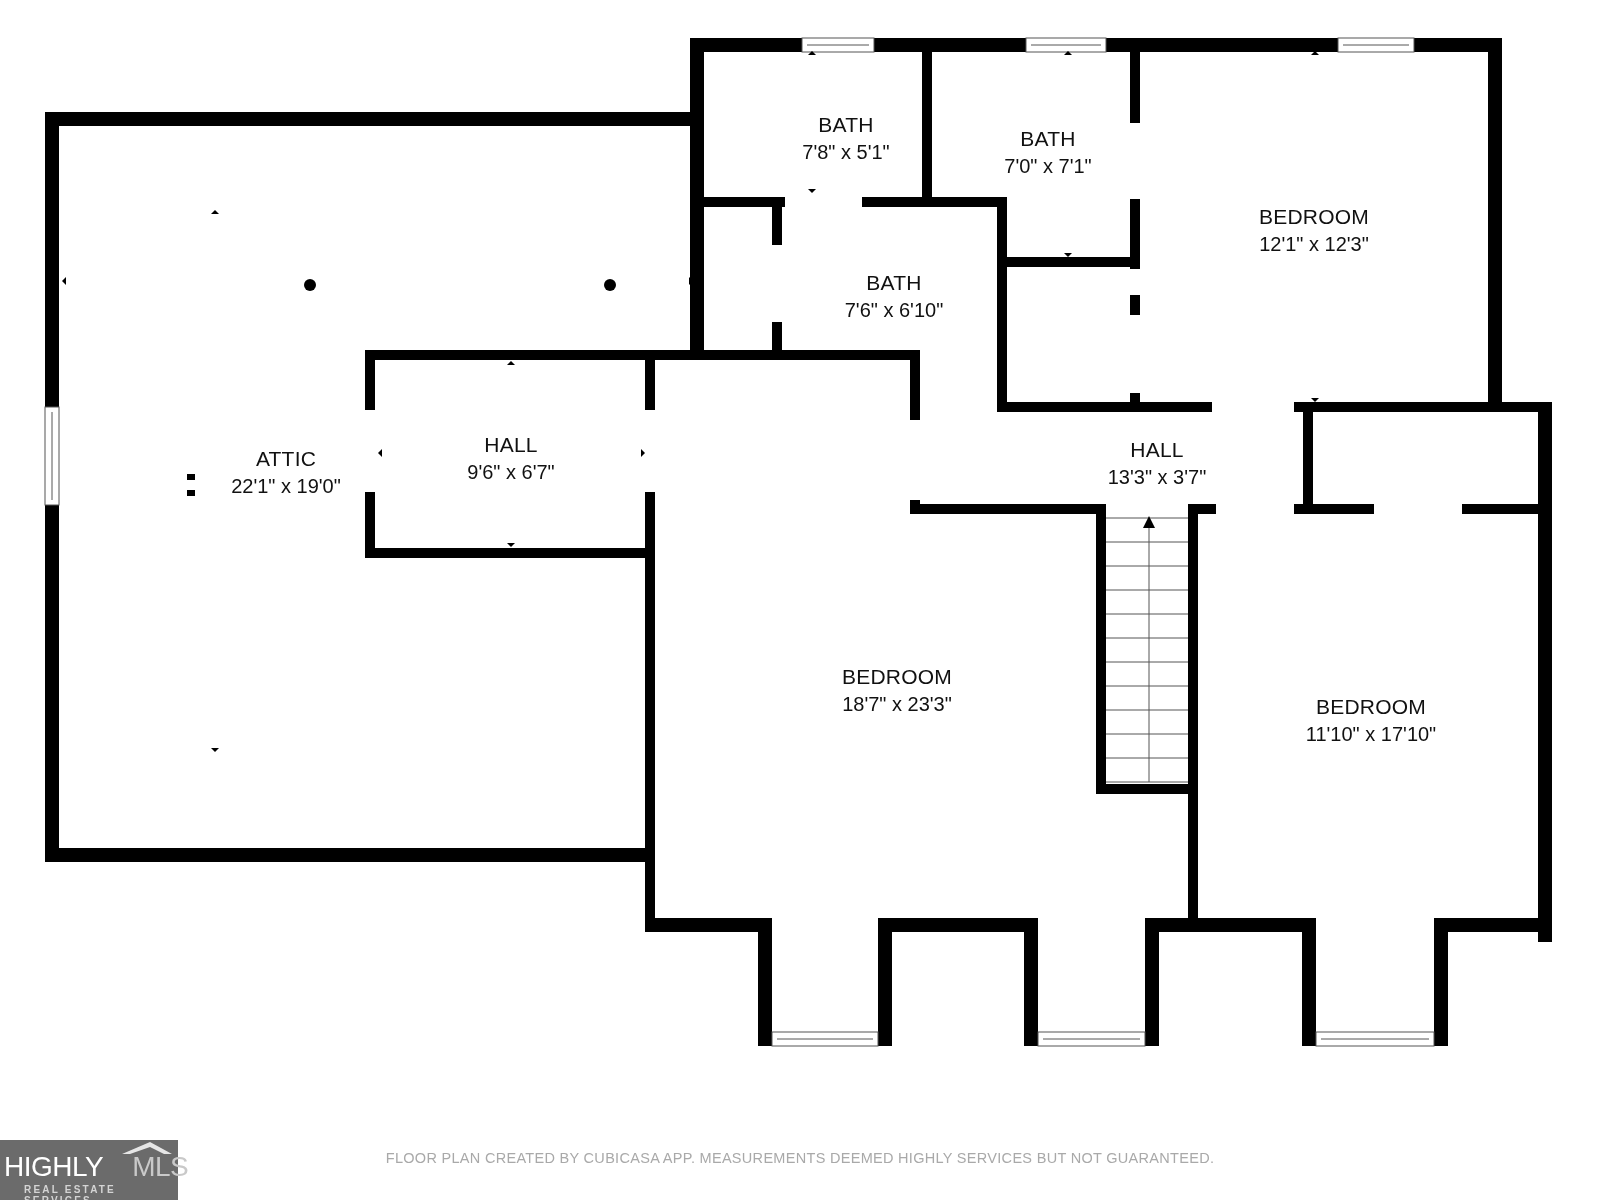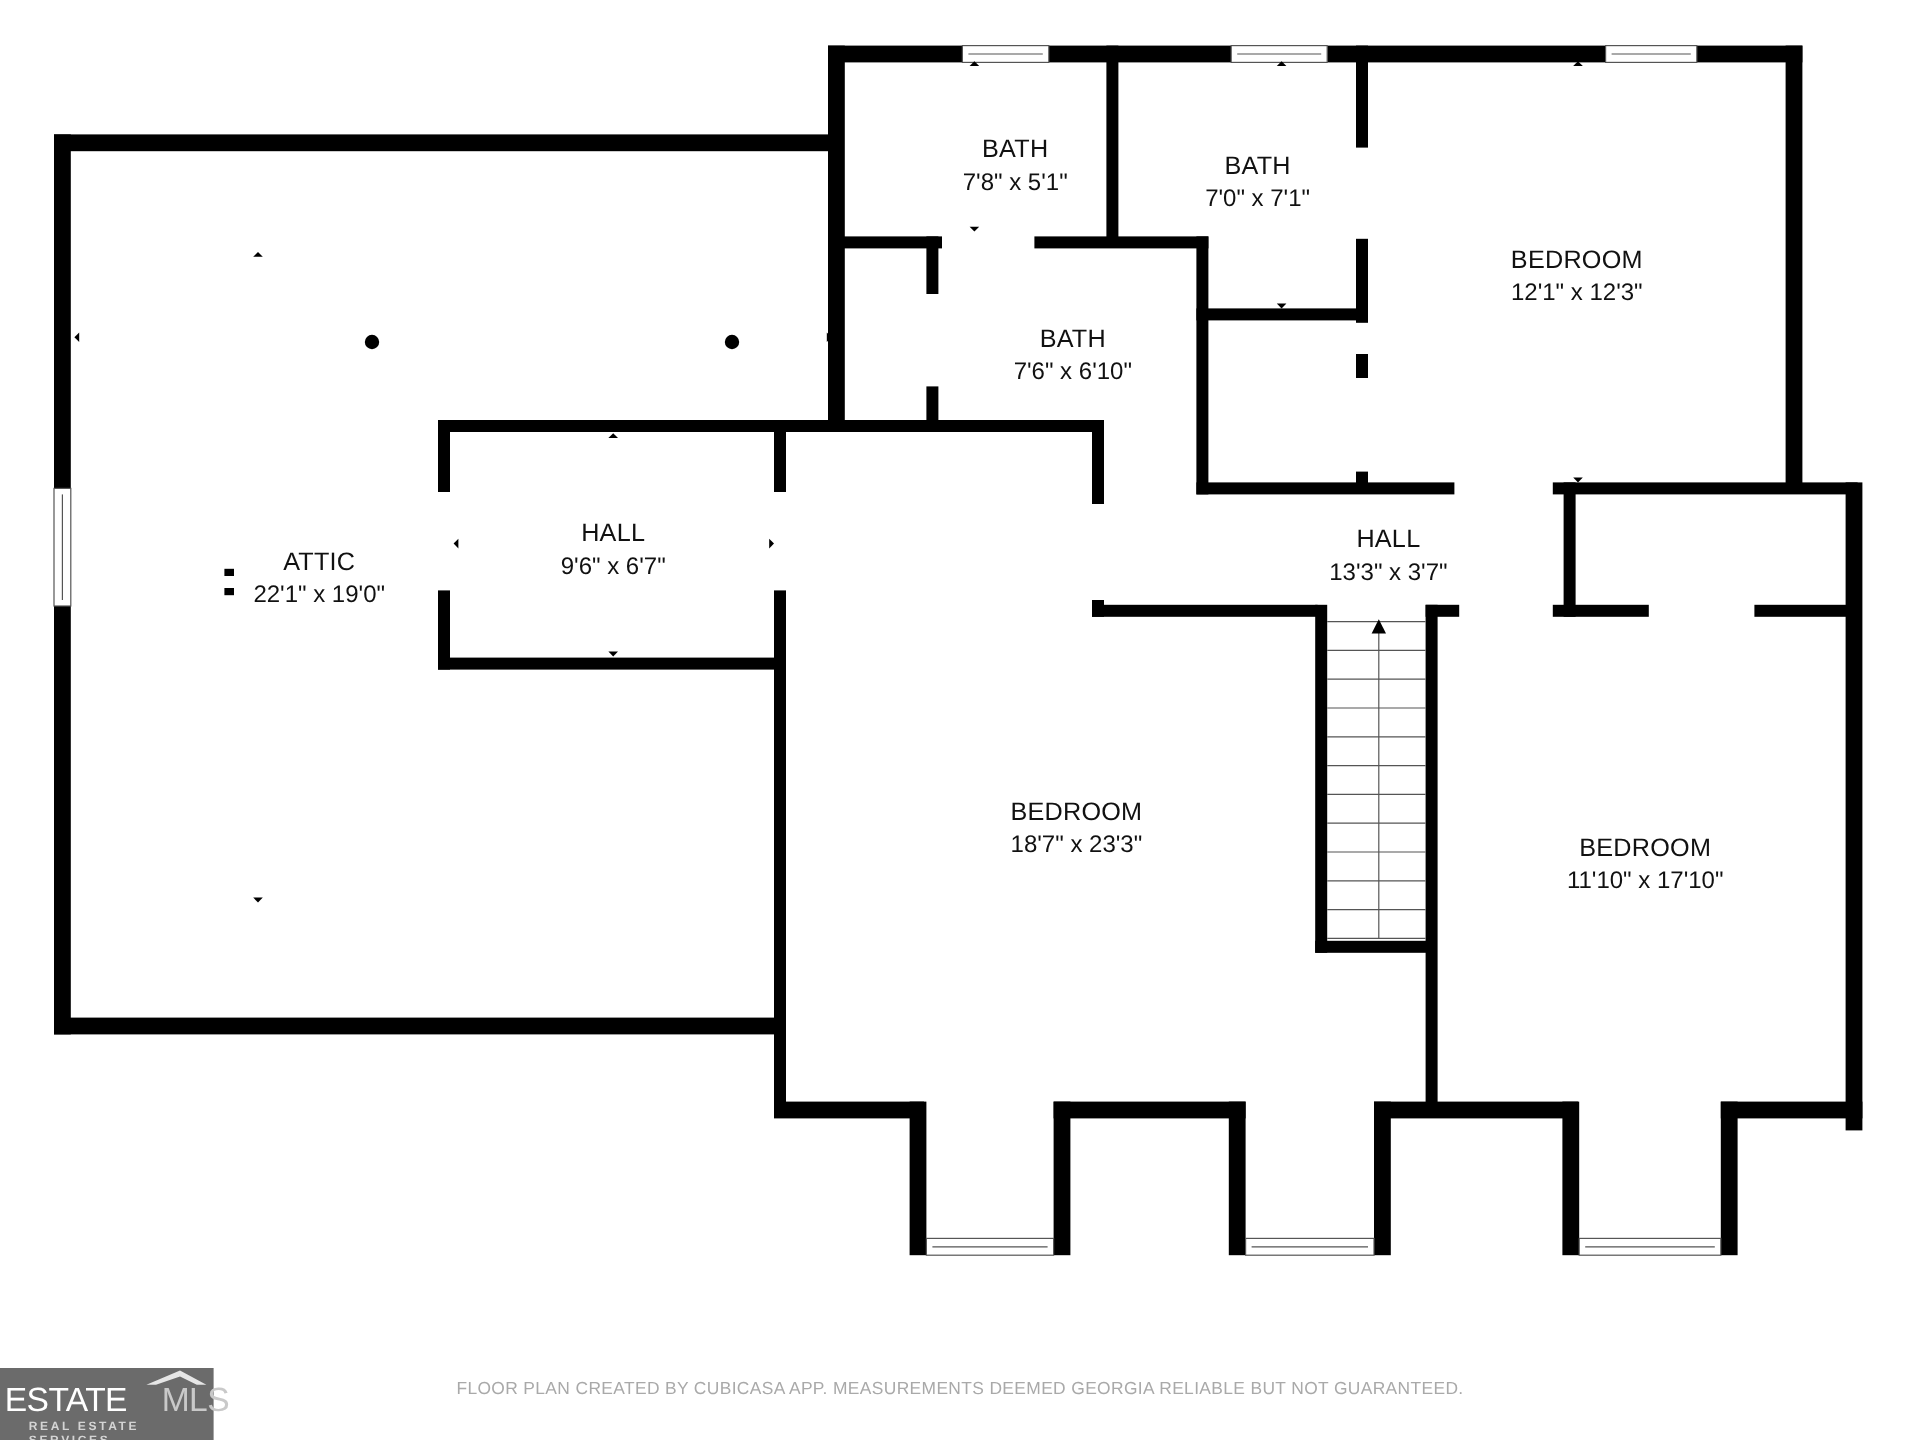--- a/index.html
+++ b/index.html
@@ -140,21 +140,21 @@
     <polygon points="645,453 641,449 641,457"></polygon>
     <polygon points="812,51 808,55 816,55"></polygon>
     <polygon points="812,193 808,189 816,189"></polygon>
     <polygon points="1068,51 1064,55 1072,55"></polygon>
     <polygon points="1068,257 1064,253 1072,253"></polygon>
     <polygon points="1315,51 1311,55 1319,55"></polygon>
     <polygon points="1315,402 1311,398 1319,398"></polygon>
   </g>
 </svg>
 
-<div class="room-label" style="left:266px; top:446px;margin-top:10px;">
+<div class="room-label" style="left:286px; top:446px;">
   <div class="room-name">ATTIC</div>
   <div class="room-dims">22'1" x 19'0"</div>
 </div>
 <div class="room-label" style="left:511px; top:432px;">
   <div class="room-name">HALL</div>
   <div class="room-dims">9'6" x 6'7"</div>
 </div>
 <div class="room-label" style="left:846px; top:112px;">
   <div class="room-name">BATH</div>
   <div class="room-dims">7'8" x 5'1"</div>
@@ -177,21 +177,21 @@
 </div>
 <div class="room-label" style="left:897px; top:664px;">
   <div class="room-name">BEDROOM</div>
   <div class="room-dims">18'7" x 23'3"</div>
 </div>
 <div class="room-label" style="left:1371px; top:694px;">
   <div class="room-name">BEDROOM</div>
   <div class="room-dims">11'10" x 17'10"</div>
 </div>
 
-<div class="footer-note">FLOOR PLAN CREATED BY CUBICASA APP. MEASUREMENTS DEEMED GEORGIA RELIABLE BUT NOT GUARANTEED.</div>
+<div class="footer-note">FLOOR PLAN CREATED BY CUBICASA APP. MEASUREMENTS DEEMED HIGHLY SERVICES BUT NOT GUARANTEED.</div>
 
 <div class="logo">
   <svg class="logo-roof" width="54" height="14" viewBox="0 0 54 14">
     <polygon points="2,13 30,1 52,13 44,13 30,6 10,13" fill="#e6e6e6"></polygon>
   </svg>
-  <div class="logo-main"><span>ESTATE</span><span class="mls">MLS</span></div>
+  <div class="logo-main"><span>HIGHLY</span><span class="mls">MLS</span></div>
   <div class="logo-sub">REAL ESTATE SERVICES</div>
 </div>
 
 </body></html>

